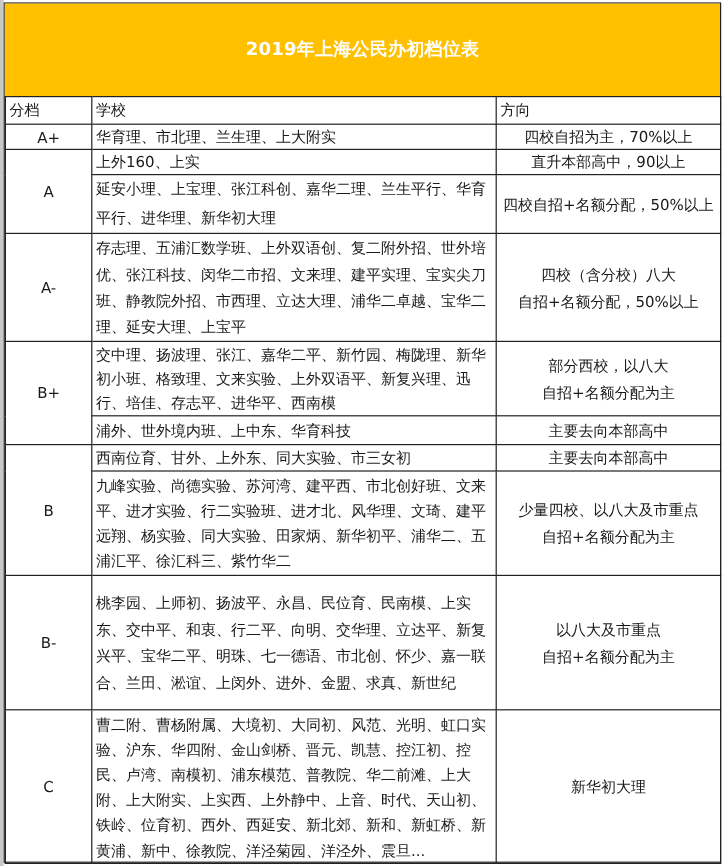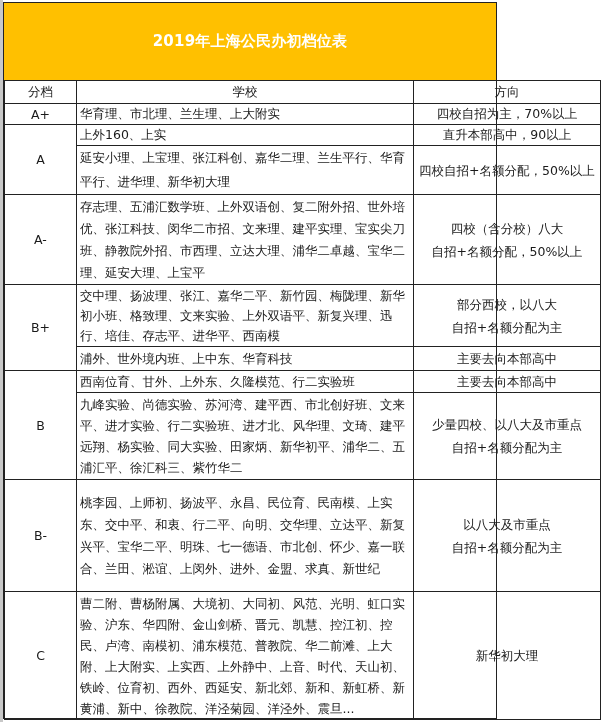--- a/index.html
+++ b/index.html
@@ -1,28 +1,28 @@
 <!DOCTYPE html>
 <html><head>
 <meta charset="utf-8">
 <style>
   html, body { margin:0; padding:0; background:#ffffff; }
   body { width:606px; height:722px; position:relative; overflow:hidden;
          font-family:"DejaVu Sans","Liberation Sans",sans-serif; color:#1a1a1a; }
   .edge-strip { position:absolute; left:0; top:0; width:3px; height:722px; background:#c8c8c8; }
-  .sheet { position:absolute; left:3px; top:2px; width:494px; height:717px;
+  .sheet { position:absolute; left:3px; top:2px; width:598px; height:717px;
            border:1px solid #222; box-sizing:border-box; background:#fff; }
   .title-bar { position:absolute; left:0; top:0; width:100%; height:77px; background:#FFC000;
                display:flex; align-items:center; justify-content:center; }
   .title-text { color:#ffffff; font-weight:bold; font-size:15px; letter-spacing:0.2px; }
   table.grid { position:absolute; left:0; top:77px; width:596px; border-collapse:collapse;
                table-layout:fixed; font-size:12.5px; }
   table.grid td, table.grid th { border:1px solid #222; padding:0 3px; font-weight:normal; vertical-align:middle; }
   col.c1 { width:72px; } col.c2 { width:337px; } col.c3 { width:187px; }
-  .hdr td { height:22px; text-align:center;margin-left:32px; }
+  .hdr td { height:22px; text-align:left;margin-left:32px; }
   .grade { text-align:center; }
   .schools { text-align:left; line-height:24px; word-break:break-all; }
   .direction { text-align:center; line-height:23px;margin-left:40px; }
   .dir-line { display:block; }
 </style>
 </head>
 <body>
 
 <div class="edge-strip"></div>
 
@@ -85,21 +85,21 @@
       </tr>
       <tr style="height:24px">
         <td class="schools" style="line-height:22px">浦外、世外境内班、上中东、华育科技</td>
         <td class="direction" style="line-height:22px">
           <span class="dir-line">主要去向本部高中</span>
         </td>
       </tr>
 
       <tr style="height:22px">
         <td class="grade" rowspan="2">B</td>
-        <td class="schools" style="line-height:20px">西南位育、甘外、上外东、久隆模范、行二实验班</td>
+        <td class="schools" style="line-height:20px">西南位育、甘外、上外东、同大实验、市三女初</td>
         <td class="direction" style="line-height:20px">
           <span class="dir-line">主要去向本部高中</span>
         </td>
       </tr>
       <tr style="height:87px">
         <td class="schools" style="line-height:21px">九峰实验、尚德实验、苏河湾、建平西、市北创好班、文来平、进才实验、行二实验班、进才北、风华理、文琦、建平远翔、杨实验、同大实验、田家炳、新华初平、浦华二、五浦汇平、徐汇科三、紫竹华二</td>
         <td class="direction">
           <span class="dir-line">少量四校、以八大及市重点</span>
           <span class="dir-line">自招+名额分配为主</span>
         </td>

